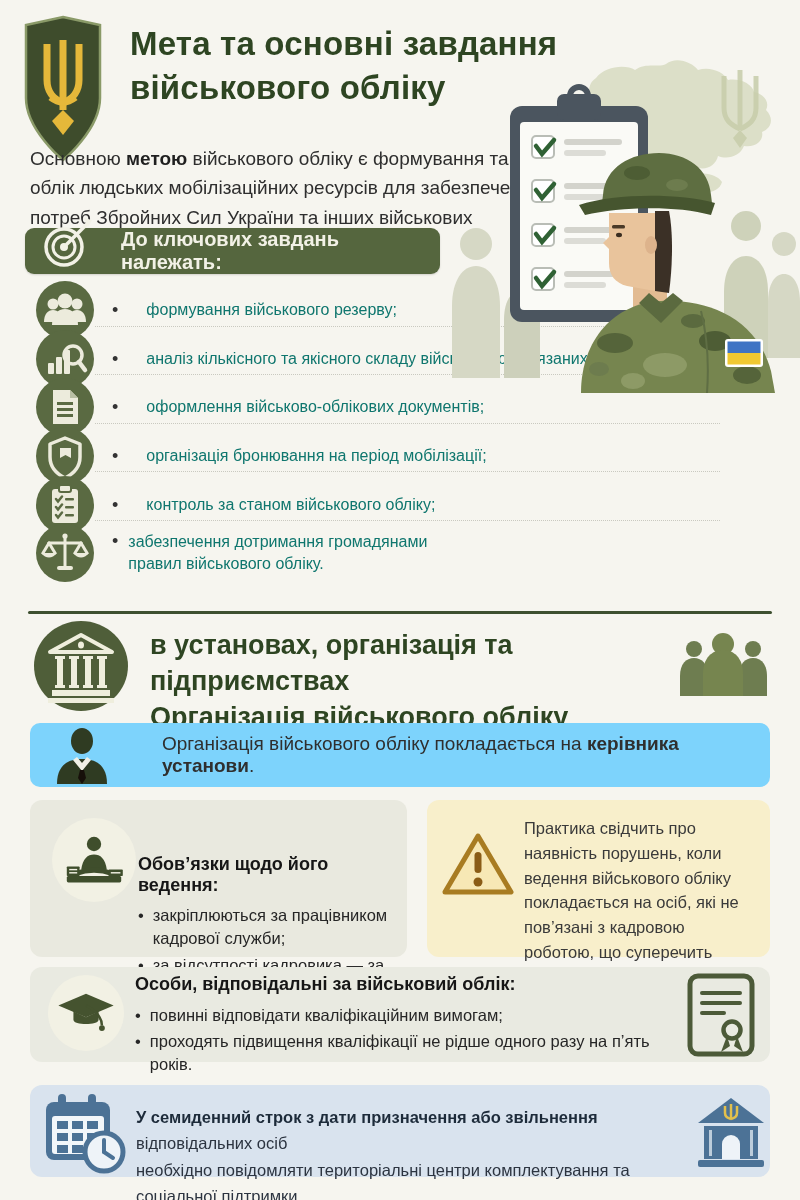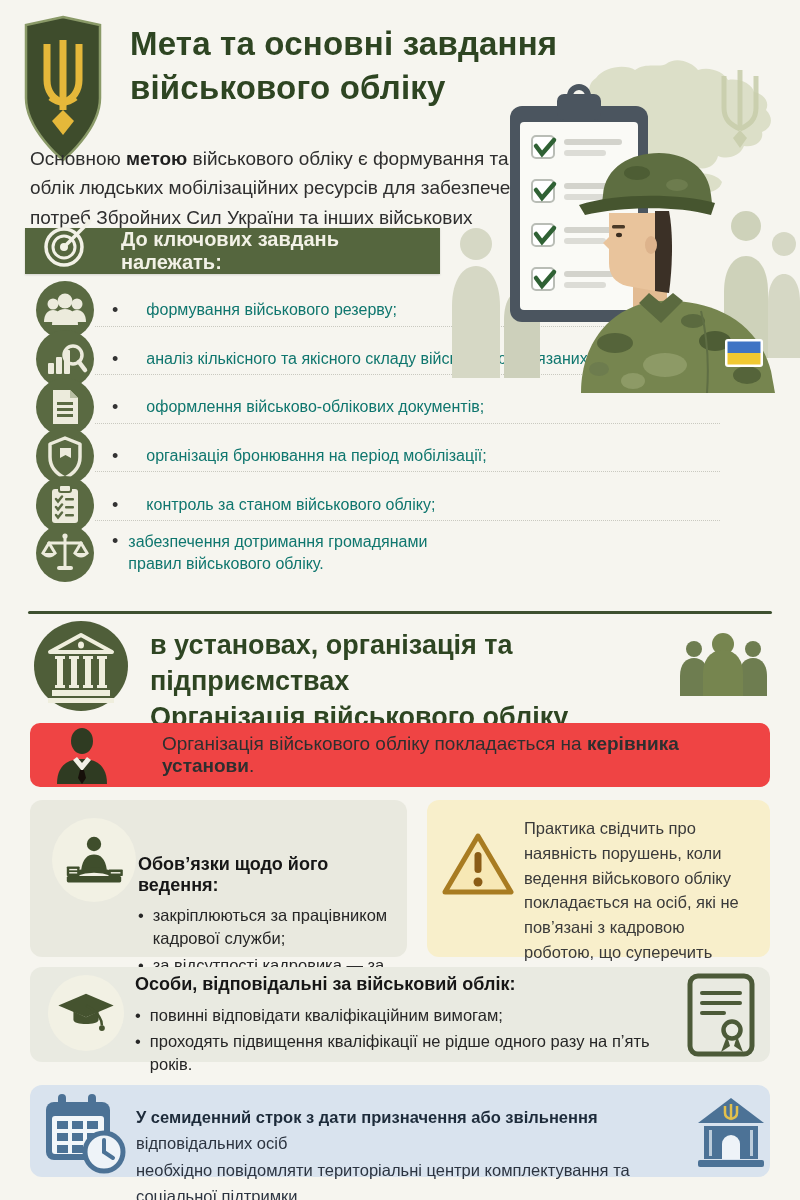--- a/index.html
+++ b/index.html
@@ -4,34 +4,34 @@
 <style>
   html,body{margin:0;padding:0;}
   body{width:800px;height:1200px;position:relative;overflow:hidden;
        background:#f6f5ef;font-family:"Liberation Sans",sans-serif;color:#2b2b2b;}
   .abs{position:absolute;}
   
   .title{font-size:33px;font-weight:bold;color:#2e4522;line-height:1.32;letter-spacing:.2px;}
   .intro{font-size:19px;color:#2e2e2e;line-height:1.55;margin-top:16px;}
   .intro b{color:#1f1f1f;}
   
-  .banner{background:#55663e;border-radius:0;display:flex;align-items:center;
+  .banner{background:#55663e;border-radius:9px;display:flex;align-items:center;
           height:46px;box-shadow:0 1px 2px rgba(0,0,0,.15);}
   .banner-text{color:#f2f1e6;font-size:20px;font-weight:bold;margin-left:96px;}
   
   .task-icon{width:58px;height:58px;border-radius:50%;background:#5a6a42;
              display:flex;align-items:center;justify-content:center;flex:0 0 58px;}
   .task-row{display:flex;align-items:center;gap:18px;}
   .task-text{font-size:16px;color:#0f766e;line-height:1.35;}
   .bullet{color:#333;font-size:18px;margin-right:10px;}
   .row-divider{height:0;border-top:1px dotted #c9c9c0;}
   .big-divider{height:3px;background:#3e5030;border-radius:2px;}
   
   .sec2-title{font-size:27px;font-weight:bold;color:#2e4522;line-height:1.33;}
-  .lead-bar{background:#ef4444;border-radius:10px;display:flex;align-items:center;}
+  .lead-bar{background:#7dd3fc;border-radius:10px;display:flex;align-items:center;}
   .lead-text{font-size:19px;color:#2f2f2f;}
   .card{border-radius:12px;}
   .card-gray{background:#e9e9df;}
   .card-yellow{background:#f8efcb;}
   .card-green{background:#e9eae1;}
   .card-blue{background:#d9e3ee;}
   .card-h{font-size:18px;font-weight:bold;color:#161616;}
   .card-li{font-size:16.5px;color:#262626;line-height:1.38;display:flex;gap:9px;}
   .card-li .dot{flex:0 0 auto;}
   .warn-text{font-size:16.5px;color:#3a3a3a;line-height:1.5;}

